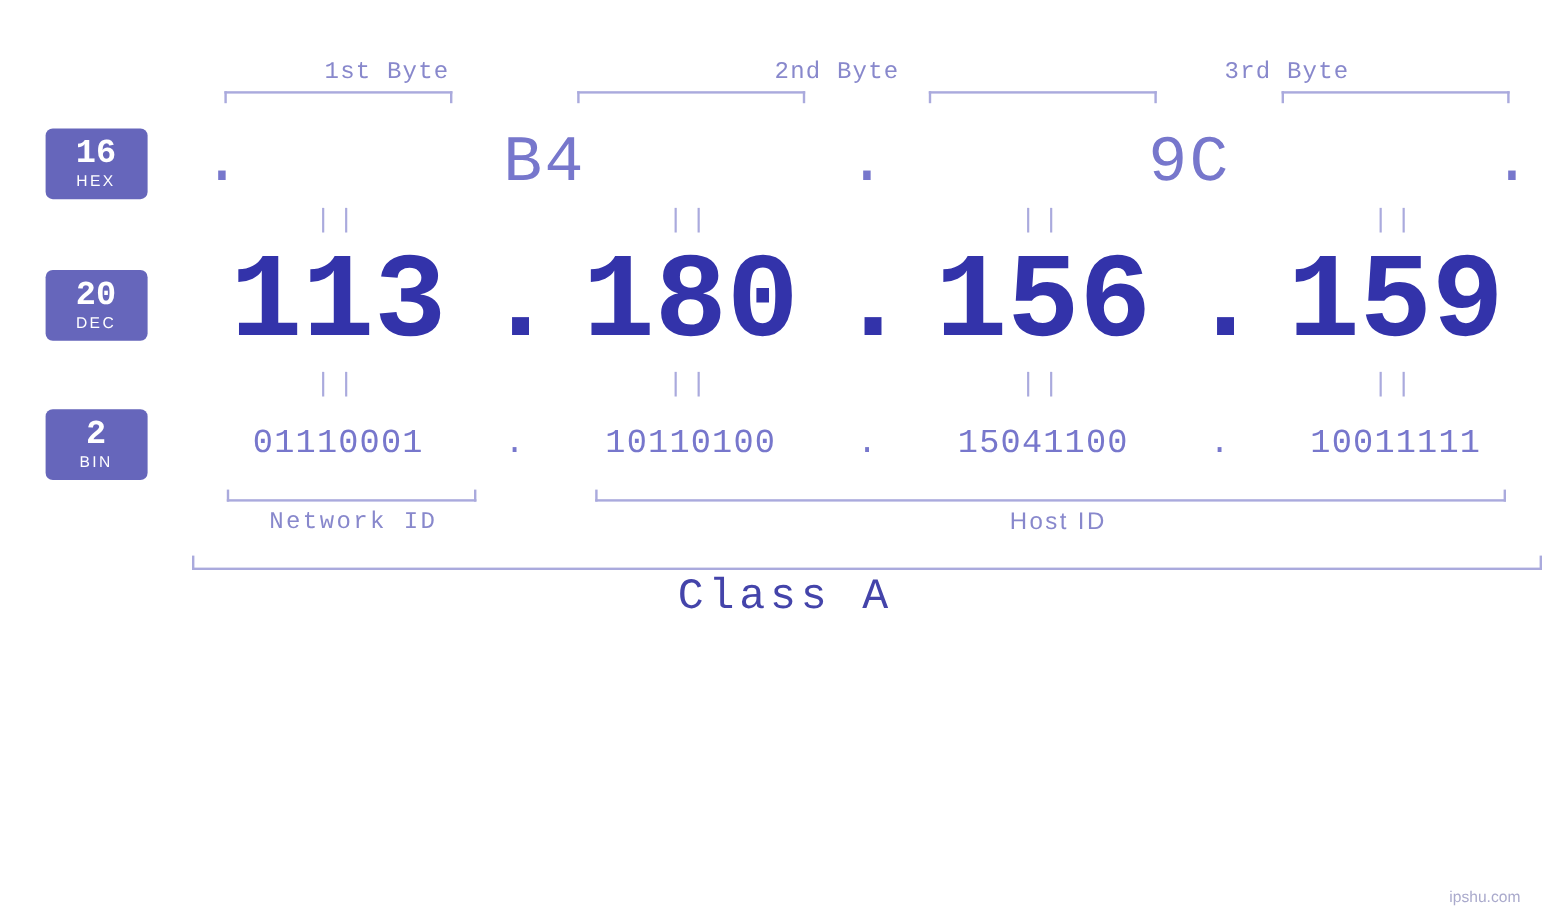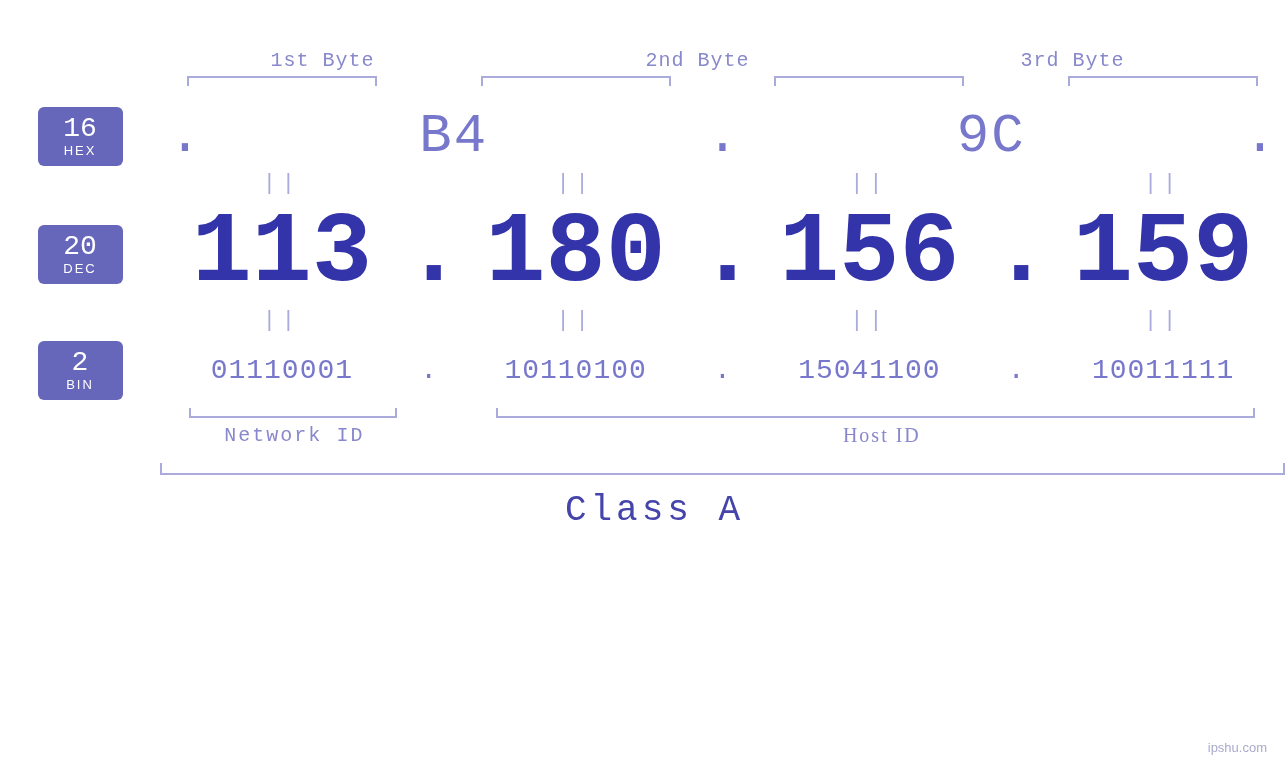--- a/index.html
+++ b/index.html
@@ -91,21 +91,21 @@
       background: #6666bb;
       color: white;
       border-radius: 6px;
       padding: 8px 14px;
       text-align: center;
       width: 85px;
     }
 
     .base-label-number {
       font-size: 28px;
-      font-weight: normal;
+      font-weight: bold;
       line-height: 1;
     }
 
     .base-label-text {
       font-size: 13px;
       letter-spacing: 2px;
       font-family: Arial, sans-serif;
     }
 
     
@@ -211,21 +211,21 @@
       font-size: 20px;
       font-family: 'Courier New', Courier, monospace;
       letter-spacing: 2px;
     }
 
     .host-label-col {
       flex: 3;
       text-align: center;
       color: #8888cc;
       font-size: 20px;
-      font-family: Liberation Serif, serif;
+      font-family: Liberation Sans, sans-serif;
       letter-spacing: 2px;
     }
 
     
     .outer-bracket-row {
       display: flex;
       width: 100%;
       margin-top: 16px;
     }
 
@@ -240,21 +240,21 @@
       border-bottom: 2px solid #aaaadd;
       border-left: 2px solid #aaaadd;
       border-right: 2px solid #aaaadd;
     }
 
     
     .class-row {
       display: flex;
       width: 100%;
       justify-content: center;
-      margin-top: 15px;
+      margin-top: 2px;
       padding-left: 24px;
     }
 
     .class-label {
       color: #4444aa;
       font-size: 36px;
       font-family: 'Courier New', Courier, monospace;
       letter-spacing: 4px;
     }
 

